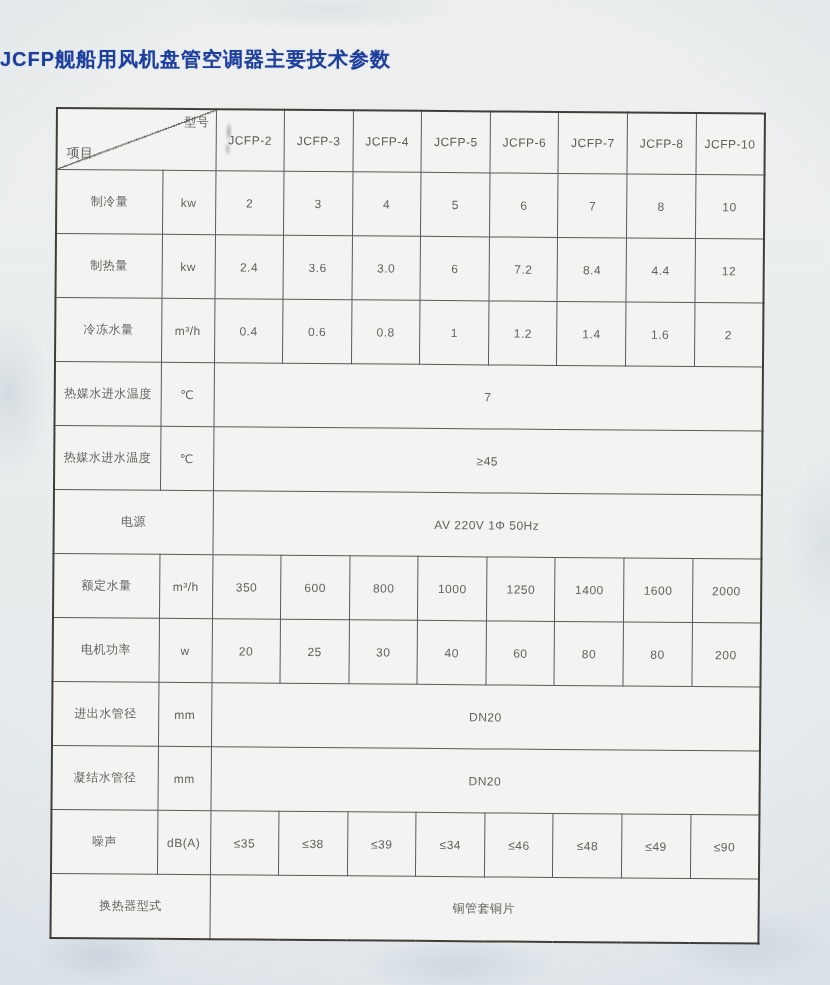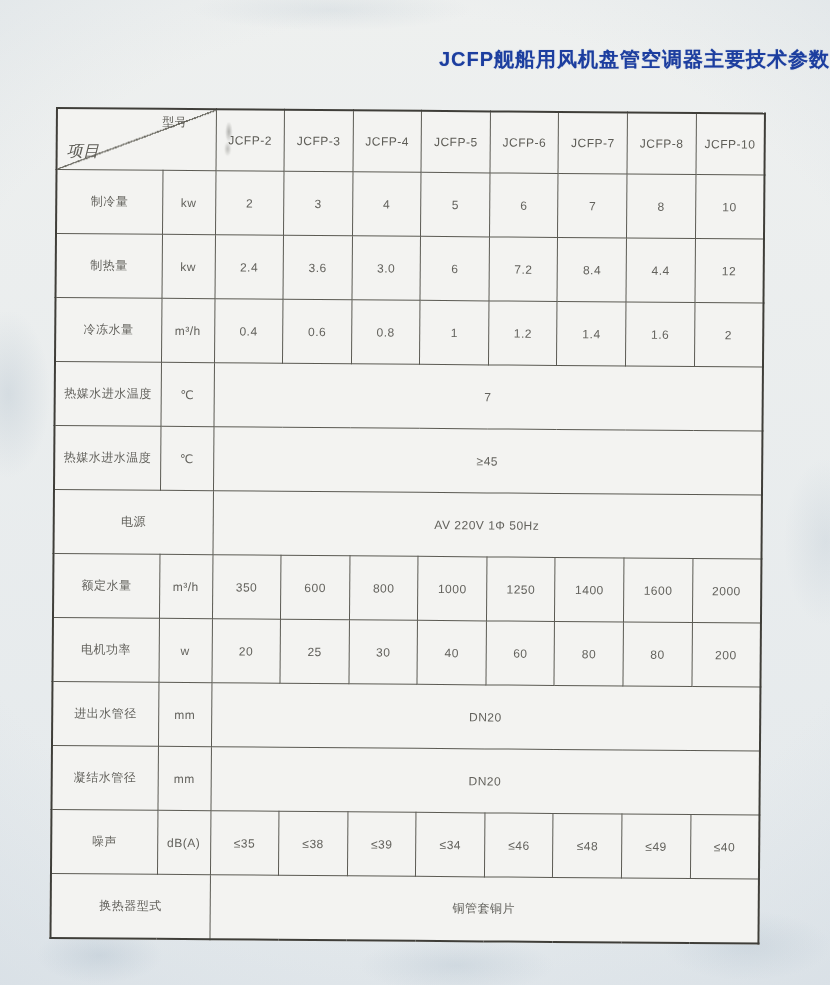--- a/index.html
+++ b/index.html
@@ -24,21 +24,21 @@
       radial-gradient(120px 50px at 90% 96%, rgba(150,170,188,0.20), transparent 70%),
       radial-gradient(60px 120px at 1% 40%, rgba(150,170,188,0.25), transparent 70%),
       radial-gradient(60px 120px at 99.5% 55%, rgba(150,170,188,0.18), transparent 70%),
       radial-gradient(200px 30px at 40% 1%, rgba(160,178,194,0.18), transparent 70%),
       radial-gradient(100px 60px at 30% 30%, rgba(170,180,190,0.08), transparent 70%),
       radial-gradient(120px 70px at 70% 62%, rgba(170,180,190,0.08), transparent 70%);
   }
   .page-title {
     position: absolute;
     top: 46px; left: 0; width: 100%;
-    text-align: right;
+    text-align: left;
     font-size: 20px; font-weight: bold;
     letter-spacing: 1px;
     color: #1c3e9f;
     text-shadow: 0 0 1px rgba(28,62,159,0.45);
   }
   .spec-table-wrap {
     position: absolute; left: 56px; top: 107px;
     transform: rotate(0.45deg);
     transform-origin: top left;
   }
@@ -65,22 +65,22 @@
   td.c-label-span { padding-right: 58px; }
   td.corner {
     position: relative;
     background:
       linear-gradient(to bottom right,
         transparent calc(50% - 0.7px),
         #6b6a62 calc(50% - 0.7px),
         #6b6a62 calc(50% + 0.7px),
         transparent calc(50% + 0.7px));
   }
-  td.corner .tr-label { position: absolute; top: 4px; right: 28px; font-size: 12px; }
-  td.corner .bl-label { position: absolute; bottom: 7px; left: 9px; font-size: 16px; font-style: italic; }
+  td.corner .tr-label { position: absolute; top: 4px; right: 6px; font-size: 12px; }
+  td.corner .bl-label { position: absolute; bottom: 7px; left: 9px; font-size: 13px; }
   .scan-smudge {
     position: absolute; left: 168px; top: 14px;
     width: 10px; height: 38px;
     background:
       radial-gradient(5px 14px at 50% 25%, rgba(110,110,105,0.5), transparent 75%),
       radial-gradient(5px 10px at 40% 70%, rgba(110,110,105,0.4), transparent 75%);
     filter: blur(0.6px);
     pointer-events: none;
   }
 </style>
@@ -209,21 +209,21 @@
         <tr>
           <td class="c-label">噪声</td>
           <td class="c-unit">dB(A)</td>
           <td>≤35</td>
           <td>≤38</td>
           <td>≤39</td>
           <td>≤34</td>
           <td>≤46</td>
           <td>≤48</td>
           <td>≤49</td>
-          <td>≤40</td>
+          <td>≤90</td>
         </tr>
         <tr>
           <td class="c-label c-label-span" colspan="2">换热器型式</td>
           <td colspan="8">铜管套铜片</td>
         </tr>
       </tbody>
   </table>
   <div class="scan-smudge"></div>
 </div>
 

